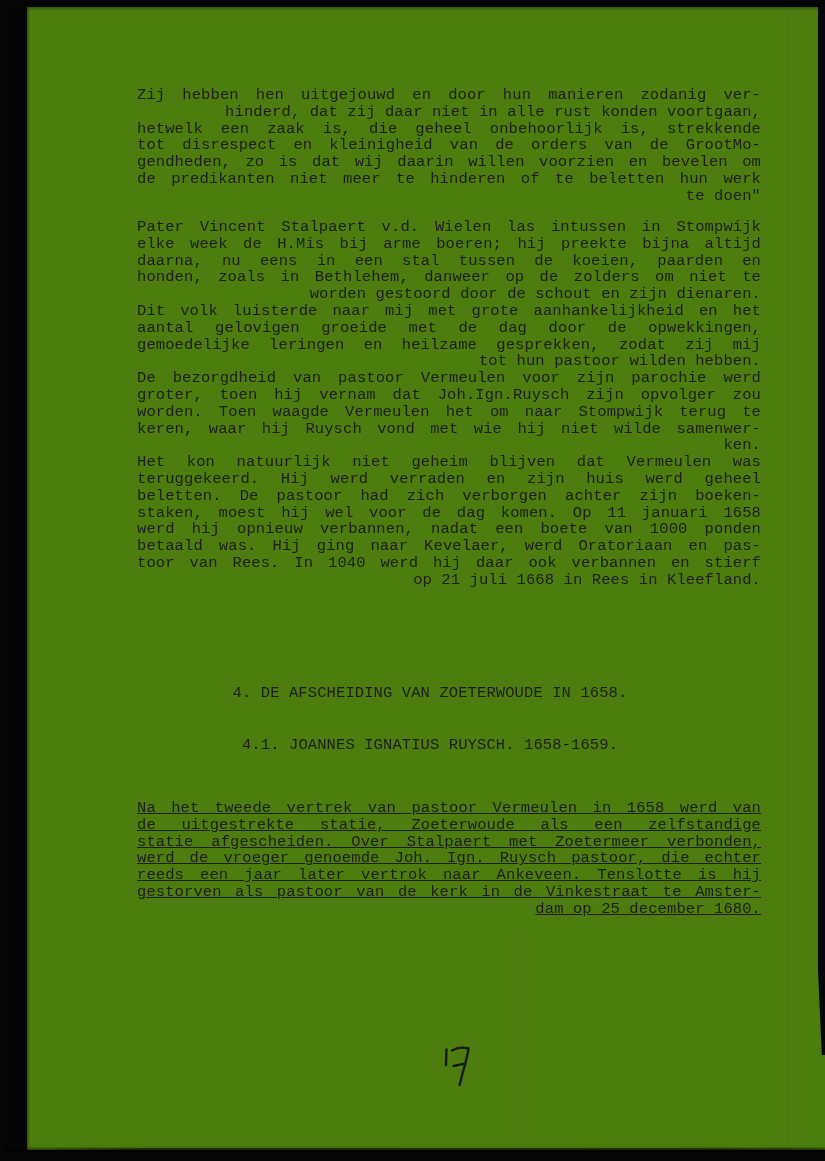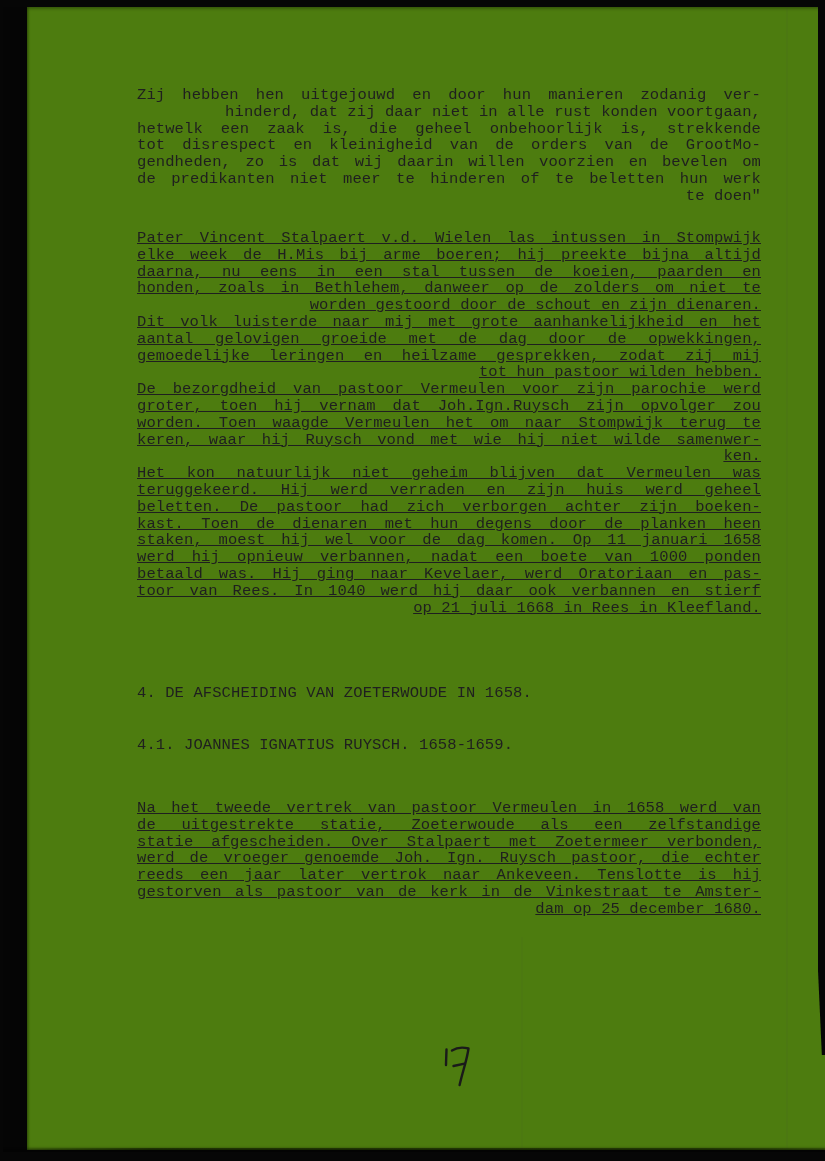--- a/index.html
+++ b/index.html
@@ -40,25 +40,25 @@
   .para, .heading {
     position: absolute;
     left: 110px; width: 624px;
     color: #1f1f1f;
     font-size: 15.5px;
     line-height: 16.8px;
     letter-spacing: 0.1px;
     z-index: 2;
   }
   .para-1 { top: 80px; }
-  .para-2 { top: 223px; text-decoration: underline; }
+  .para-2 { top: 212px; }
   .heading-1 { top: 678px; }
   .heading-2 { top: 730px; }
   .para-3 { top: 793px; text-decoration: underline; }
-  .heading { text-align: left; padding-right: 38px; box-sizing: border-box; white-space: nowrap; }
+  .heading { text-align: center; padding-right: 38px; box-sizing: border-box; white-space: nowrap; }
   .line { min-height: 16.8px; text-align: right; }
   .line.just { text-align: justify; text-align-last: justify; }
 
   .pagenum { position: absolute; left: 404px; top: 1026px; width: 70px; height: 65px; z-index: 2; }
   .pagenum svg { display: block; }
   .sr { position: absolute; width: 1px; height: 1px; overflow: hidden; opacity: 0; }
 </style>
 </head>
 <body>
 
@@ -88,21 +88,20 @@
         <div class="line just">gemoedelijke leringen en heilzame gesprekken, zodat zij mij</div>
         <div class="line">tot hun pastoor wilden hebben.</div>
         <div class="line just">De bezorgdheid van pastoor Vermeulen voor zijn parochie werd</div>
         <div class="line just">groter, toen hij vernam dat Joh.Ign.Ruysch zijn opvolger zou</div>
         <div class="line just">worden. Toen waagde Vermeulen het om naar Stompwijk terug te</div>
         <div class="line just">keren, waar hij Ruysch vond met wie hij niet wilde samenwer-</div>
         <div class="line">ken.</div>
         <div class="line just">Het kon natuurlijk niet geheim blijven dat Vermeulen was</div>
         <div class="line just">teruggekeerd. Hij werd verraden en zijn huis werd geheel</div>
         <div class="line just">beletten. De pastoor had zich verborgen achter zijn boeken-</div>
-        <div class="line just">kast. Toen de dienaren met hun degens door de planken heen</div>
         <div class="line just">staken, moest hij wel voor de dag komen. Op 11 januari 1658</div>
         <div class="line just">werd hij opnieuw verbannen, nadat een boete van 1000 ponden</div>
         <div class="line just">betaald was. Hij ging naar Kevelaer, werd Oratoriaan en pas-</div>
         <div class="line just">toor van Rees. In 1040 werd hij daar ook verbannen en stierf</div>
         <div class="line">op 21 juli 1668 in Rees in Kleefland.</div>
       </div>
 
     <div class="heading heading-1">4. DE AFSCHEIDING VAN ZOETERWOUDE IN 1658.</div>
 
     <div class="heading heading-2">4.1. JOANNES IGNATIUS RUYSCH. 1658-1659.</div>

